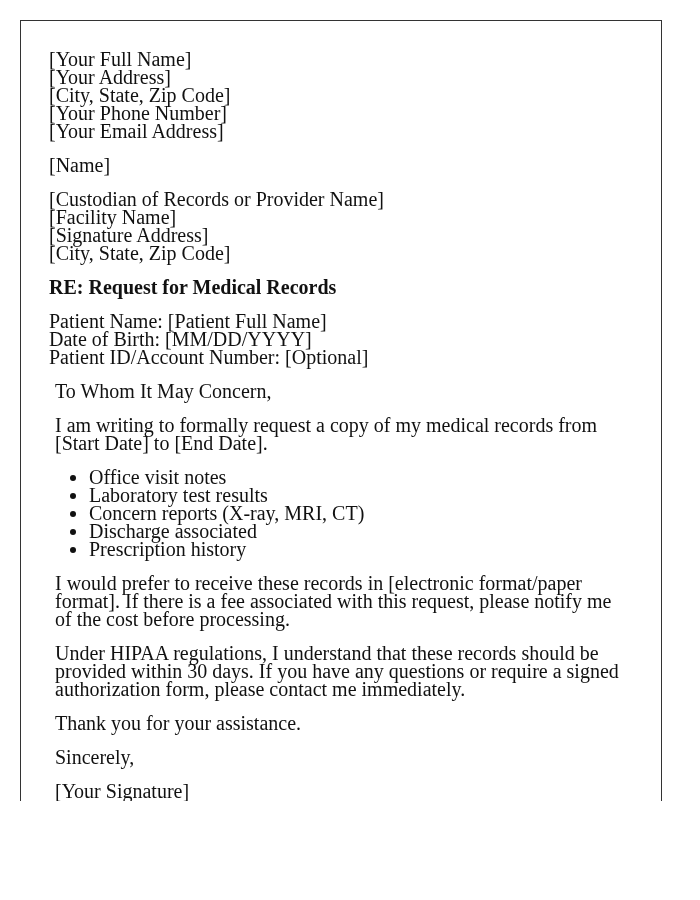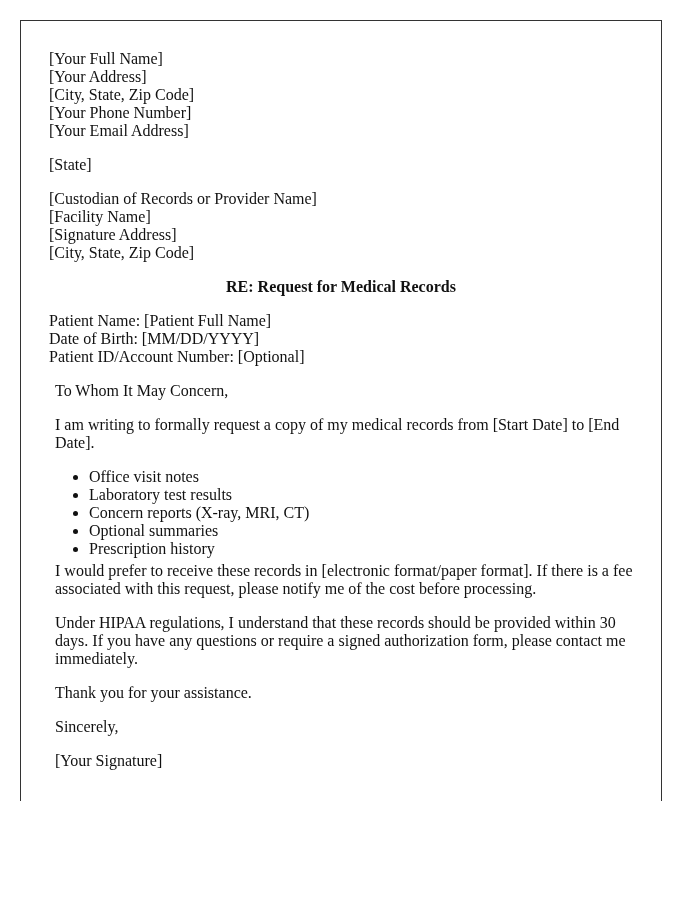--- a/index.html
+++ b/index.html
@@ -19,51 +19,51 @@
       overflow: hidden;
     }
     .letter {
       position: absolute;
       left: 20px;
       top: 20px;
       width: 584px;
       border: 1px solid #333333;
       padding: 29px 28px 40px 28px;
       font-family: "Liberation Serif", "DejaVu Serif", serif;
-      font-size: 16px;
+      font-size: 20px;
       line-height: 18px;
       color: #111111;
       box-sizing: content-box;
     }
     .block { margin: 0 0 16px 0; }
     .block div { margin: 0; }
-    .re { font-weight: bold; margin: 12px 0 16px 0; text-align: center; }
+    .re { font-weight: bold; margin: 12px 0 16px 0; }
     p { margin: 0 0 16px 6px; }
     ul {
-      margin: 0 0 4px 0;
+      margin: 0 0 16px 0;
       padding-left: 40px;
     }
     ul li { margin: 0; }
   </style>
 </head>
 <body>
 
 <div class="viewport">
   <div class="letter">
 
     <div class="block">
       <div>[Your Full Name]</div>
       <div>[Your Address]</div>
       <div>[City, State, Zip Code]</div>
       <div>[Your Phone Number]</div>
       <div>[Your Email Address]</div>
     </div>
 
     <div class="block">
-      <div>[State]</div>
+      <div>[Name]</div>
     </div>
 
     <div class="block">
       <div>[Custodian of Records or Provider Name]</div>
       <div>[Facility Name]</div>
       <div>[Signature Address]</div>
       <div>[City, State, Zip Code]</div>
     </div>
 
     <div class="re">RE: Request for Medical Records</div>
@@ -76,21 +76,21 @@
 
     <p>To Whom It May Concern,</p>
 
     <p>I am writing to formally request a copy of my medical records from [Start Date] to [End Date].</p>
 
 
     <ul>
       <li>Office visit notes</li>
       <li>Laboratory test results</li>
       <li>Concern reports (X-ray, MRI, CT)</li>
-      <li>Optional summaries</li>
+      <li>Discharge associated</li>
       <li>Prescription history</li>
     </ul>
 
     <p>I would prefer to receive these records in [electronic format/paper format]. If there is a fee associated with this request, please notify me of the cost before processing.</p>
 
     <p>Under HIPAA regulations, I understand that these records should be provided within 30 days. If you have any questions or require a signed authorization form, please contact me immediately.</p>
 
     <p>Thank you for your assistance.</p>
 
     <p>Sincerely,</p>

